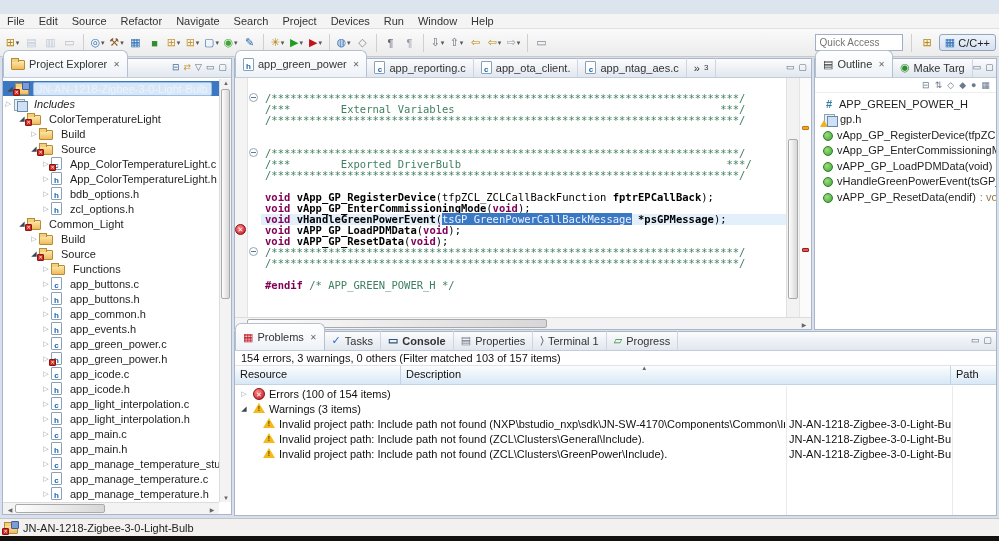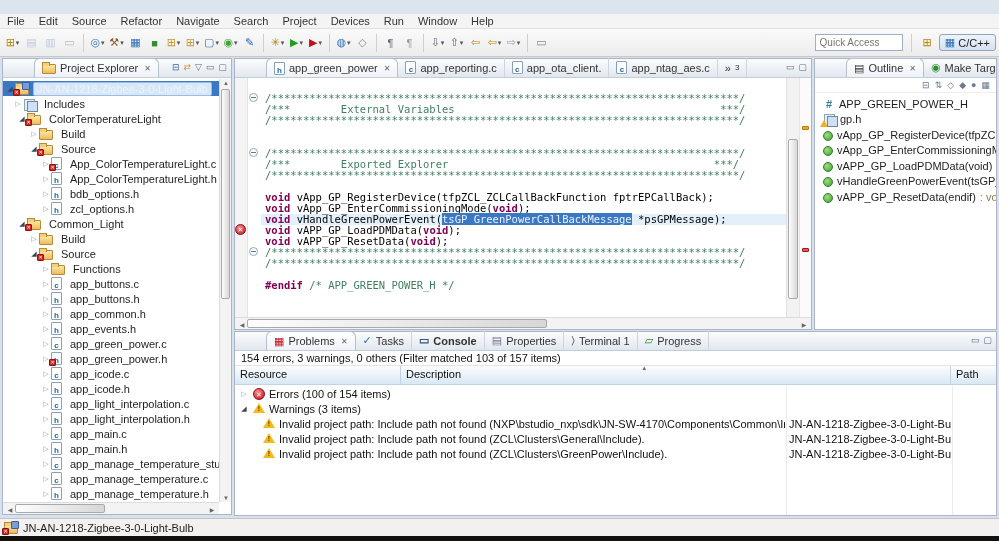--- a/index.html
+++ b/index.html
@@ -41,21 +41,21 @@
     background:linear-gradient(#eef4fb,#d4e1f0); }
   .perspopen { font-size:11px; color:#b8860b; padding:0 3px; }
 
   
   .panel { position:absolute; background:#fff; border:1px solid #aab6c8; }
   .tabbar { height:19px; display:flex; align-items:flex-end;
     background:linear-gradient(#fbfcfd,#e1e7ef); border-bottom:1px solid #c3cdda; }
   .tab { display:flex; align-items:center; gap:4px; height:19px; padding:0 7px; font-size:11px; color:#333;
     border-right:1px solid #cdd5e0; white-space:nowrap; }
   .tab.active { background:linear-gradient(#ffffff,#eef2f7); border:1px solid #b4bfd0; border-bottom:none;
-    border-radius:6px 6px 0 0; height:19px;margin-left:31px; }
+    border-radius:6px 6px 0 0; height:27px; }
   .tab .closex { font-size:8px; color:#666; margin-left:2px; }
   .tab.bold { font-weight:bold; }
   .corner { margin-left:auto; display:flex; gap:4px; align-items:center; padding-right:4px; font-size:9px; color:#5a6a80; }
   .corner span { line-height:19px; }
 
   
   .fi { position:relative; display:inline-block; flex:none; }
   .fi-folder,.fi-src,.fi-proj { width:14px; height:10px; background:linear-gradient(#fde9a9,#eebb5e);
     border:1px solid #b98a35; border-radius:1px; margin-top:2px; }
   .fi-folder::before,.fi-src::before,.fi-proj::before { content:""; position:absolute; left:-1px; top:-3px;
@@ -109,21 +109,21 @@
   #editor { left:234px; top:1px; width:578px; height:272px; }
   #ruler { position:absolute; left:0; top:19px; width:13px; bottom:12px; background:#f4f4f4; border-right:1px solid #e3e3e3; }
   #folds { position:absolute; left:13px; top:19px; width:13px; bottom:12px; background:#fff; }
   #code { position:absolute; left:26px; top:19px; right:25px; bottom:12px; background:#fff; overflow:hidden;
     font-family:"DejaVu Sans Mono",monospace; font-size:10.5px; padding-top:15px; }
   .cl { height:11px; line-height:11px; white-space:pre; padding-left:4px; }
   .cl.hl { background:#e3effb; margin-left:-26px; padding-left:30px; }
   .cmt { color:#3f7f5f; }
   .kw { color:#7f0055; font-weight:bold; }
   .pp { color:#7f0055; font-weight:bold;text-align:center; }
-  .b { color:#000; font-weight:normal; }
+  .b { color:#000; font-weight:bold; }
   .pl { color:#000; }
   .sel { background:#3b78c4; color:#eaf2ff; }
   #vscrollE { position:absolute; right:12px; top:19px; width:13px; bottom:12px; background:#f2f2f2; border-left:1px solid #e0e0e0; }
   #overview { position:absolute; right:0; top:19px; width:12px; bottom:12px; background:#fbfbfb; border-left:1px solid #e4e4e4; }
   .ovm { position:absolute; left:2px; width:7px; height:4px; border-radius:1px; }
   #hscrollE { left:0; right:0; }
 
   
   #outlinePanel { left:814px; top:1px; width:183px; height:272px; }
   #outtools { height:15px; display:flex; justify-content:flex-end; gap:5px; align-items:center;
@@ -309,21 +309,21 @@
           </div>
       </div>
       <div id="tree">
           <div class="trow sel" style="padding-left: 2px;">
             <span class="arrow exp">◢</span>
             <span class="fi fi-proj">
               <span class="bdg">✕</span>
             </span>
             <span class="lbl">JN-AN-1218-Zigbee-3-0-Light-Bulb</span>
           </div>
-          <div class="trow" style="padding-left: 10px;">
+          <div class="trow" style="padding-left: 0; font-style: italic;">
             <span class="arrow">▷</span>
             <span class="fi fi-inc"></span>
             <span class="lbl">Includes</span>
           </div>
           <div class="trow" style="padding-left: 14px;">
             <span class="arrow exp">◢</span>
             <span class="fi fi-src">
               <span class="bdg">✕</span>
             </span>
             <span class="lbl">ColorTemperatureLight</span>
@@ -511,21 +511,21 @@
           <span class="fold" style="position: absolute; left: 1px; top: 70px;"></span>
           <span class="fold" style="position: absolute; left: 1px; top: 169px;"></span>
         </div>
       <div id="code">
           <div class="cl"><span class="cmt">/**************************************************************************/</span></div>
           <div class="cl"><span class="cmt">/***        External Variables                                          ***/</span></div>
           <div class="cl"><span class="cmt">/**************************************************************************/</span></div>
           <div class="cl"></div>
           <div class="cl"></div>
           <div class="cl"><span class="cmt">/**************************************************************************/</span></div>
-          <div class="cl"><span class="cmt">/***        Exported Explorer                                          ***/</span></div>
+          <div class="cl"><span class="cmt">/***        Exported DriverBulb                                          ***/</span></div>
           <div class="cl"><span class="cmt">/**************************************************************************/</span></div>
           <div class="cl"></div>
           <div class="cl"><span class="kw">void</span><span class="pl"> </span><span class="b">vApp_GP_RegisterDevice</span><span class="pl">(</span><span class="pl">tfpZCL_ZCLCallBackFunction </span><span class="b">fptrEPCallBack</span><span class="pl">);</span></div>
           <div class="cl"><span class="kw">void</span><span class="pl"> </span><span class="b">vApp_GP_EnterCommissioningMode</span><span class="pl">(</span><span class="kw">void</span><span class="pl">);</span></div>
           <div class="cl hl"><span class="kw">void</span><span class="pl"> </span><span class="b">vHandleGreenPowerEvent</span><span class="pl">(</span><span class="sel">tsGP_GreenPowerCallBackMessage</span><span class="pl"> </span><span class="b">*psGPMessage</span><span class="pl">);</span></div>
           <div class="cl"><span class="kw">void</span><span class="pl"> </span><span class="b">vAPP_GP_LoadPDMData</span><span class="pl">(</span><span class="kw">void</span><span class="pl">);</span></div>
           <div class="cl"><span class="kw">void</span><span class="pl"> </span><span class="b">vAPP_GP_ResetData</span><span class="pl">(</span><span class="kw">void</span><span class="pl">);</span></div>
           <div class="cl"><span class="cmt">/**************************************************************************/</span></div>
           <div class="cl"><span class="cmt">/**************************************************************************/</span></div>
           <div class="cl"></div>

